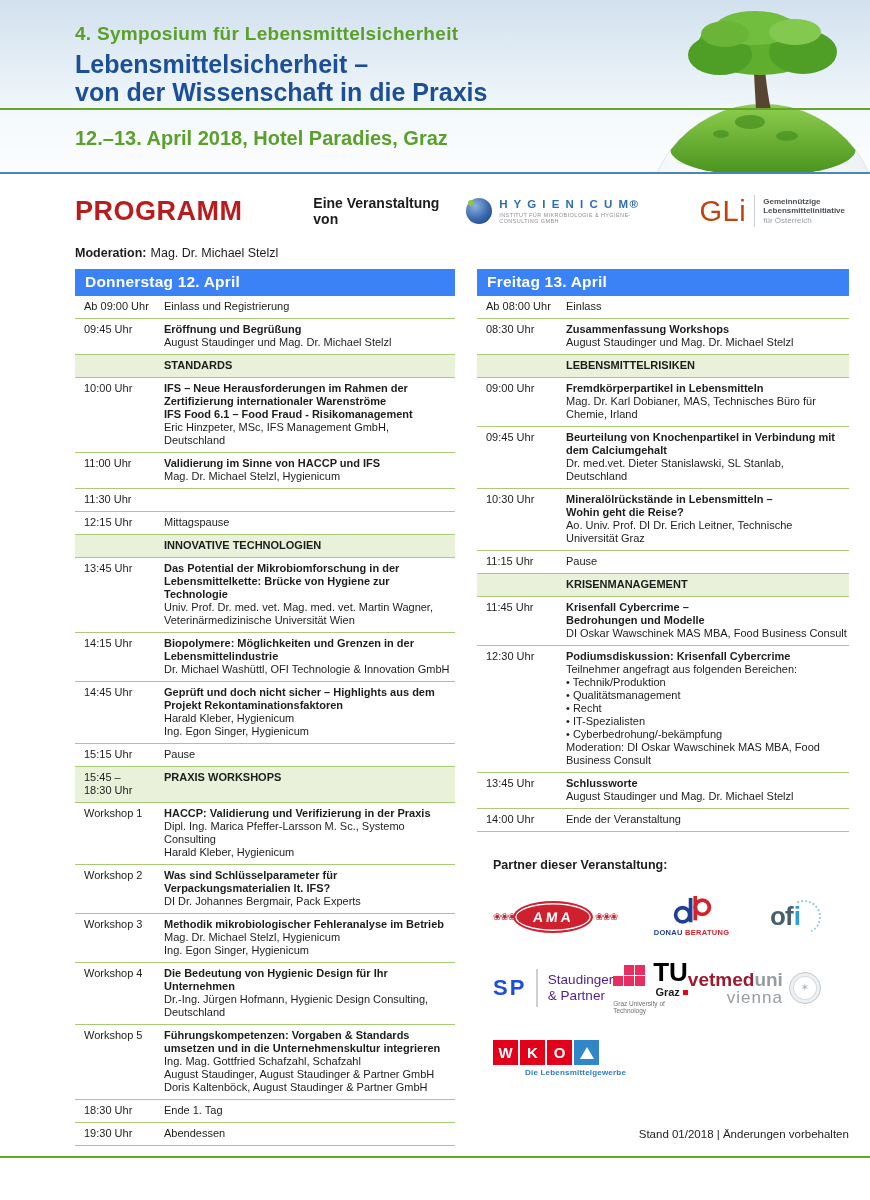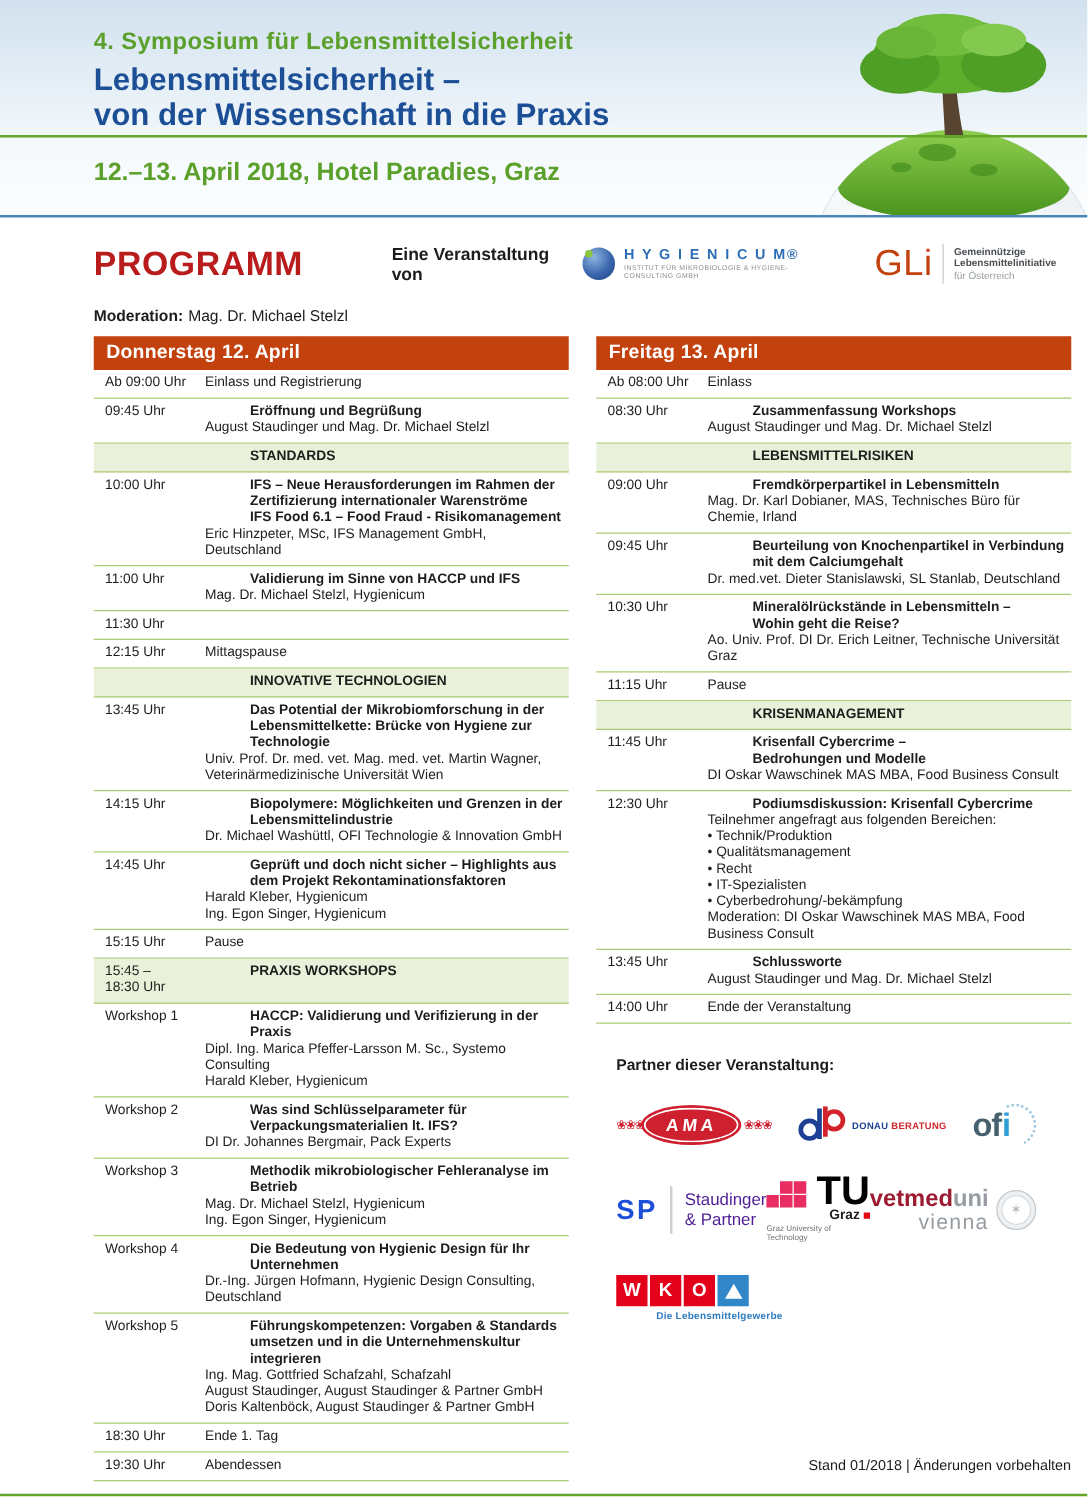--- a/index.html
+++ b/index.html
@@ -30,50 +30,50 @@
   .gli-lines span{display:block;font-size:8px;line-height:9.5px;}
   .gli-l1,.gli-l2{color:#4a4f54;font-weight:bold;}
   .gli-l3{color:#9aa0a5;}
   .moderation{margin:12px 0 0;font-size:12.5px;}
   .moderation b{margin-right:4px;}
 
   
   .cols{display:flex;gap:22px;margin-top:9px;align-items:stretch;}
   .col-left{width:380px;flex:none;}
   .col-right{flex:1;display:flex;flex-direction:column;}
-  .daybar{background:#c2410c;color:#fff;font-weight:bold;font-size:15.5px;padding:4px 10px 5px;letter-spacing:.2px;}
+  .daybar{background:#3b82f6;color:#fff;font-weight:bold;font-size:15.5px;padding:4px 10px 5px;letter-spacing:.2px;}
   .row{display:flex;border-bottom:1px solid #a9cb74;padding:4px 0 5px;}
   .row.section{background:#e9f1da;}
   .time{flex:none;width:80px;padding-left:9px;font-size:11px;line-height:13px;white-space:pre-line;}
   .cell{flex:1;font-size:11px;line-height:13px;padding-right:2px;}
-  .bt,.sec-label{font-weight:bold;margin-left:36px;}
+  .bt,.sec-label{font-weight:bold;}
 
   
   .partners{margin-top:26px;}
   .p-head{font-size:12.5px;font-weight:bold;padding-left:16px;}
   .p-row{display:flex;align-items:center;justify-content:space-between;padding:0 28px 0 16px;margin-top:24px;}
   .p-row.last{justify-content:flex-start;margin-top:26px;}
   .ama{display:flex;align-items:center;gap:2px;}
   .flor{color:#cf2030;font-size:10px;line-height:9px;width:18px;text-align:center;letter-spacing:-1px;}
   .ama-oval{width:76px;height:28px;background:#cf2030;border-radius:50%;display:flex;align-items:center;justify-content:center;border:2px solid #cf2030;box-shadow:inset 0 0 0 1.5px #fff;}
   .ama-oval span{color:#fff;font-weight:bold;font-size:14px;letter-spacing:3px;transform:skewX(-6deg);}
-  .donau{display:flex;flex-direction:row;align-items:center;gap:2px;text-align:center;}
+  .donau{display:flex;flex-direction:column;align-items:center;gap:2px;text-align:center;}
   .donau-cap{font-size:7.5px;font-weight:bold;letter-spacing:.3px;}
   .dblue{color:#1d3f94;} .dred{color:#d2232a;}
   .ofi{display:flex;align-items:center;}
   .ofi-of{font-size:26px;font-weight:bold;color:#46606e;letter-spacing:-1px;}
   .ofi-i{font-size:26px;font-weight:bold;color:#2d9fd6;margin-left:1px;}
   .ofi-arc{width:30px;height:30px;border:2px dotted #9cc9e2;border-radius:50%;border-left-color:transparent;border-bottom-color:transparent;transform:rotate(18deg);margin-left:-14px;flex:none;}
   .sp-logo{display:flex;align-items:center;gap:10px;}
   .sp-mark{font-size:22px;font-weight:bold;color:#1d4ed8;letter-spacing:2px;line-height:30px;}
   .sp-div{width:1.5px;height:38px;background:#cdd1d4;}
   .sp-lines span{display:block;font-size:13.5px;line-height:16px;color:#4c1d95;}
   .tu-logo{display:flex;flex-direction:column;}
   .tu-top{display:flex;align-items:flex-start;gap:4px;}
-  .tu-mark{font-size:32px;font-weight:bold;line-height:22px;color:#000;}
+  .tu-mark{font-size:26px;font-weight:bold;line-height:22px;color:#000;}
   .tu-city-row{display:flex;align-items:center;gap:3px;align-self:flex-end;margin-top:-3px;}
   .tu-city{font-size:11px;font-weight:bold;}
   .tu-dot{width:5px;height:5px;background:#e30613;}
   .tu-cap{font-size:6.5px;color:#6d7278;margin-top:2px;}
   .vm-logo{display:flex;align-items:center;gap:6px;}
   .vm-lines{display:flex;flex-direction:column;align-items:flex-end;}
   .vm-red{color:#9c1b30;font-weight:bold;font-size:19px;line-height:17px;}
   .vm-gray{color:#969ca1;font-weight:bold;font-size:19px;line-height:17px;}
   .vm-l2{color:#969ca1;font-size:17px;line-height:15px;letter-spacing:1px;}
   .vm-seal{width:30px;height:30px;border-radius:50%;border:1.5px solid #c3c8cc;box-shadow:inset 0 0 0 3px #eef1f3,inset 0 0 0 4px #d6dbdf;display:flex;align-items:center;justify-content:center;color:#b5bbc0;font-size:11px;flex:none;}

